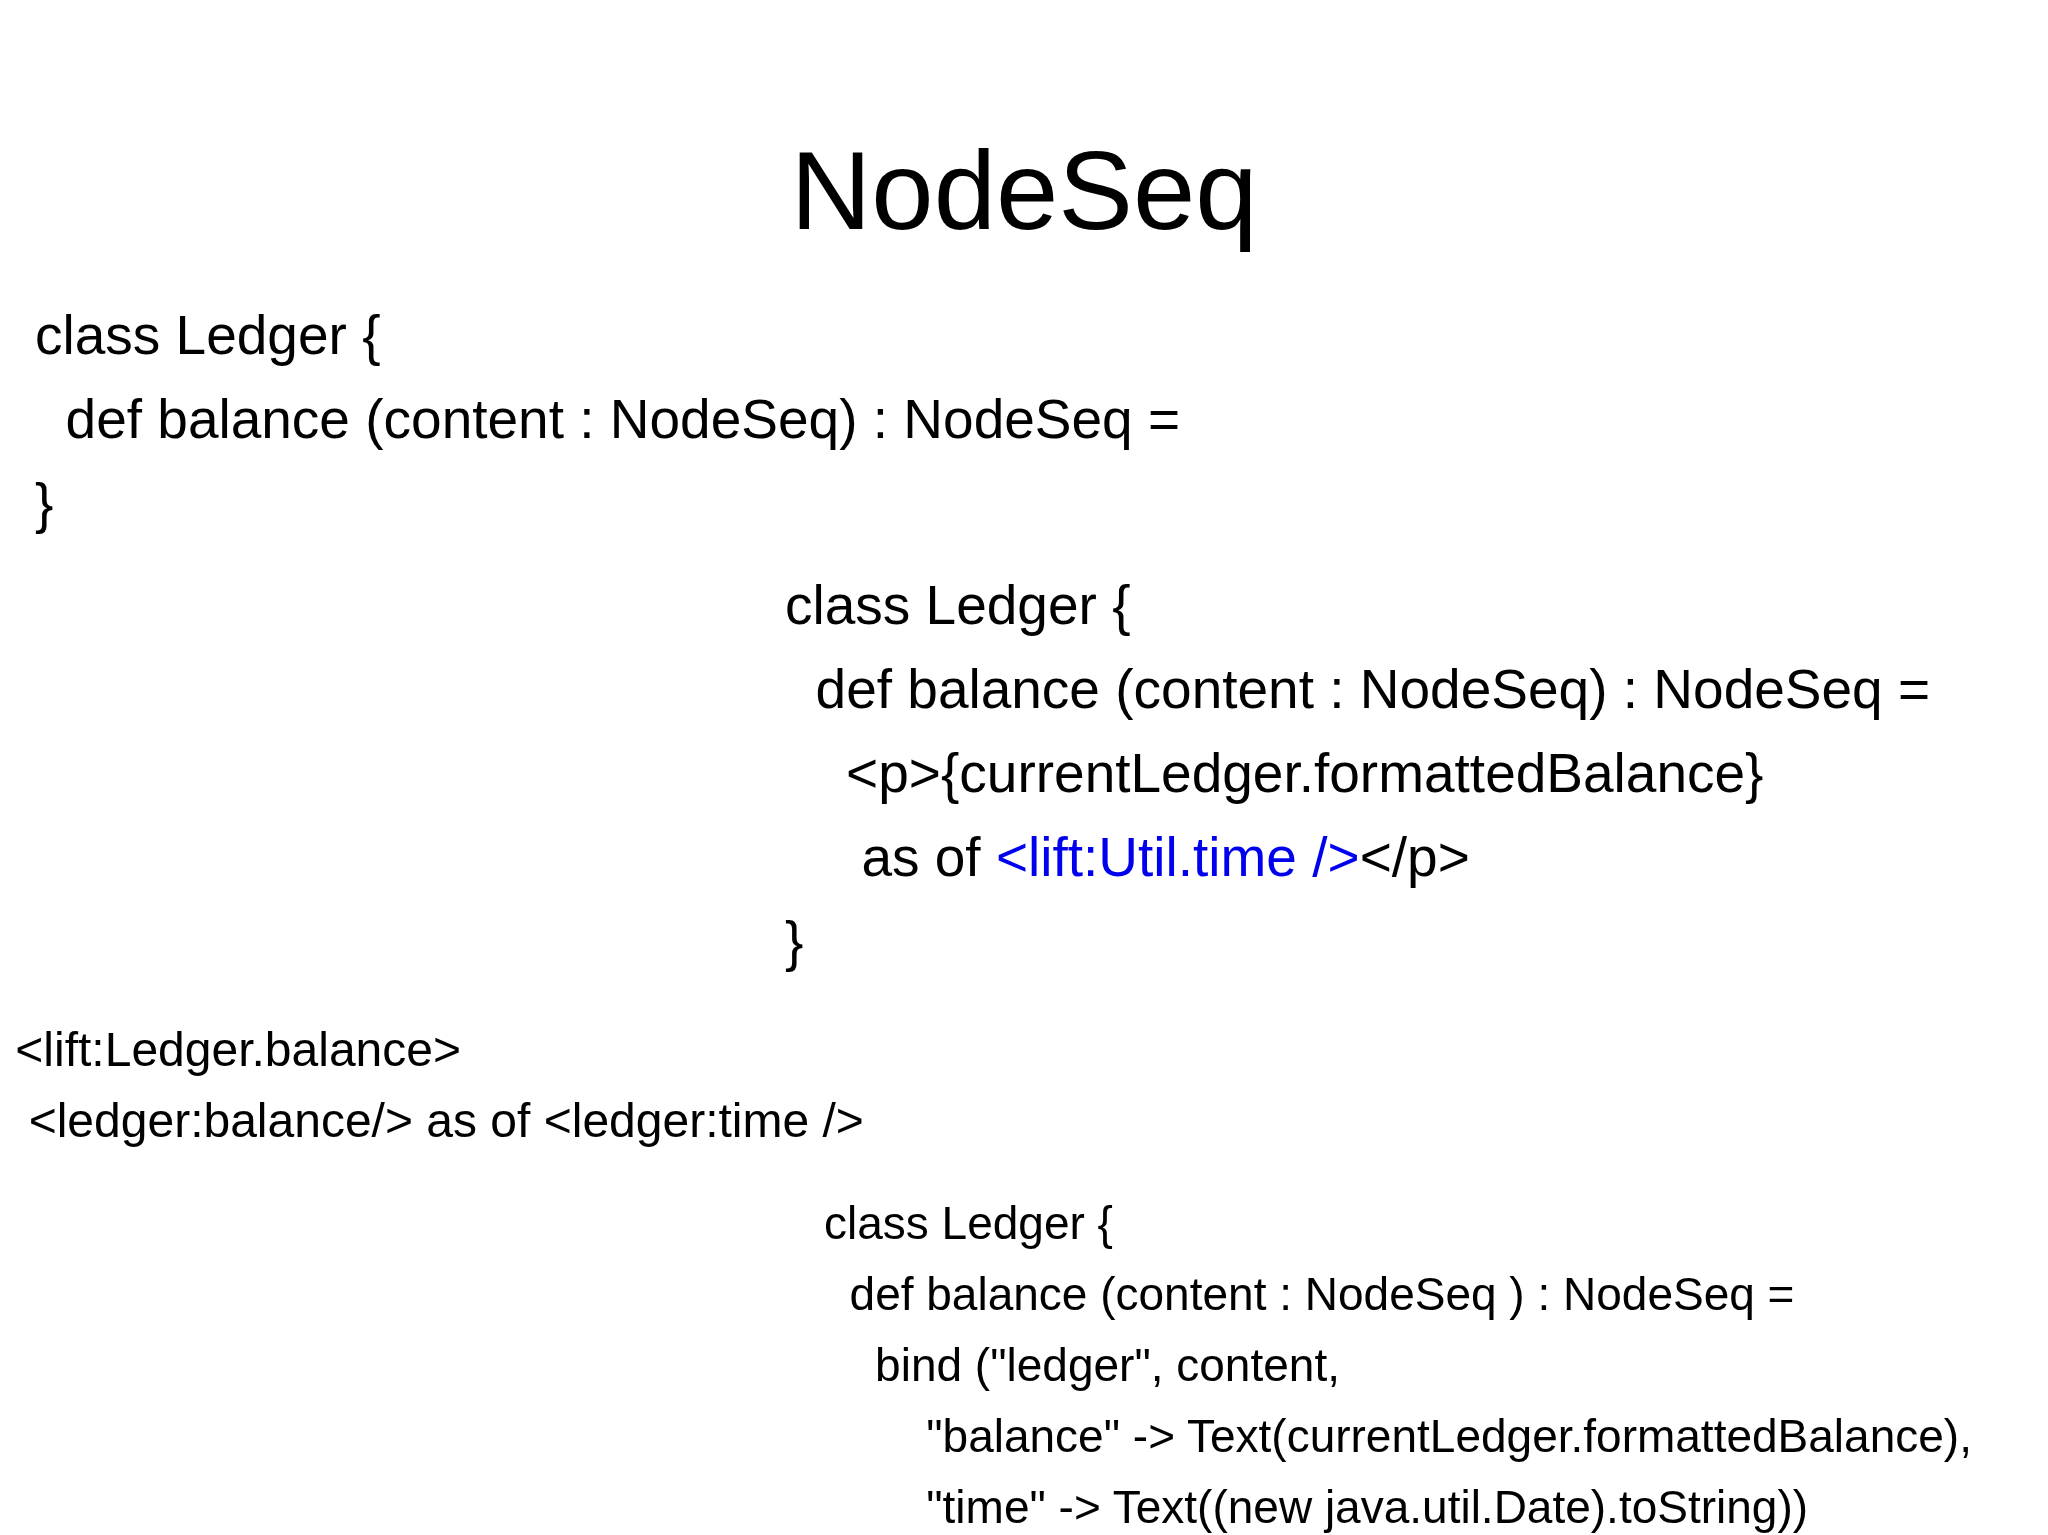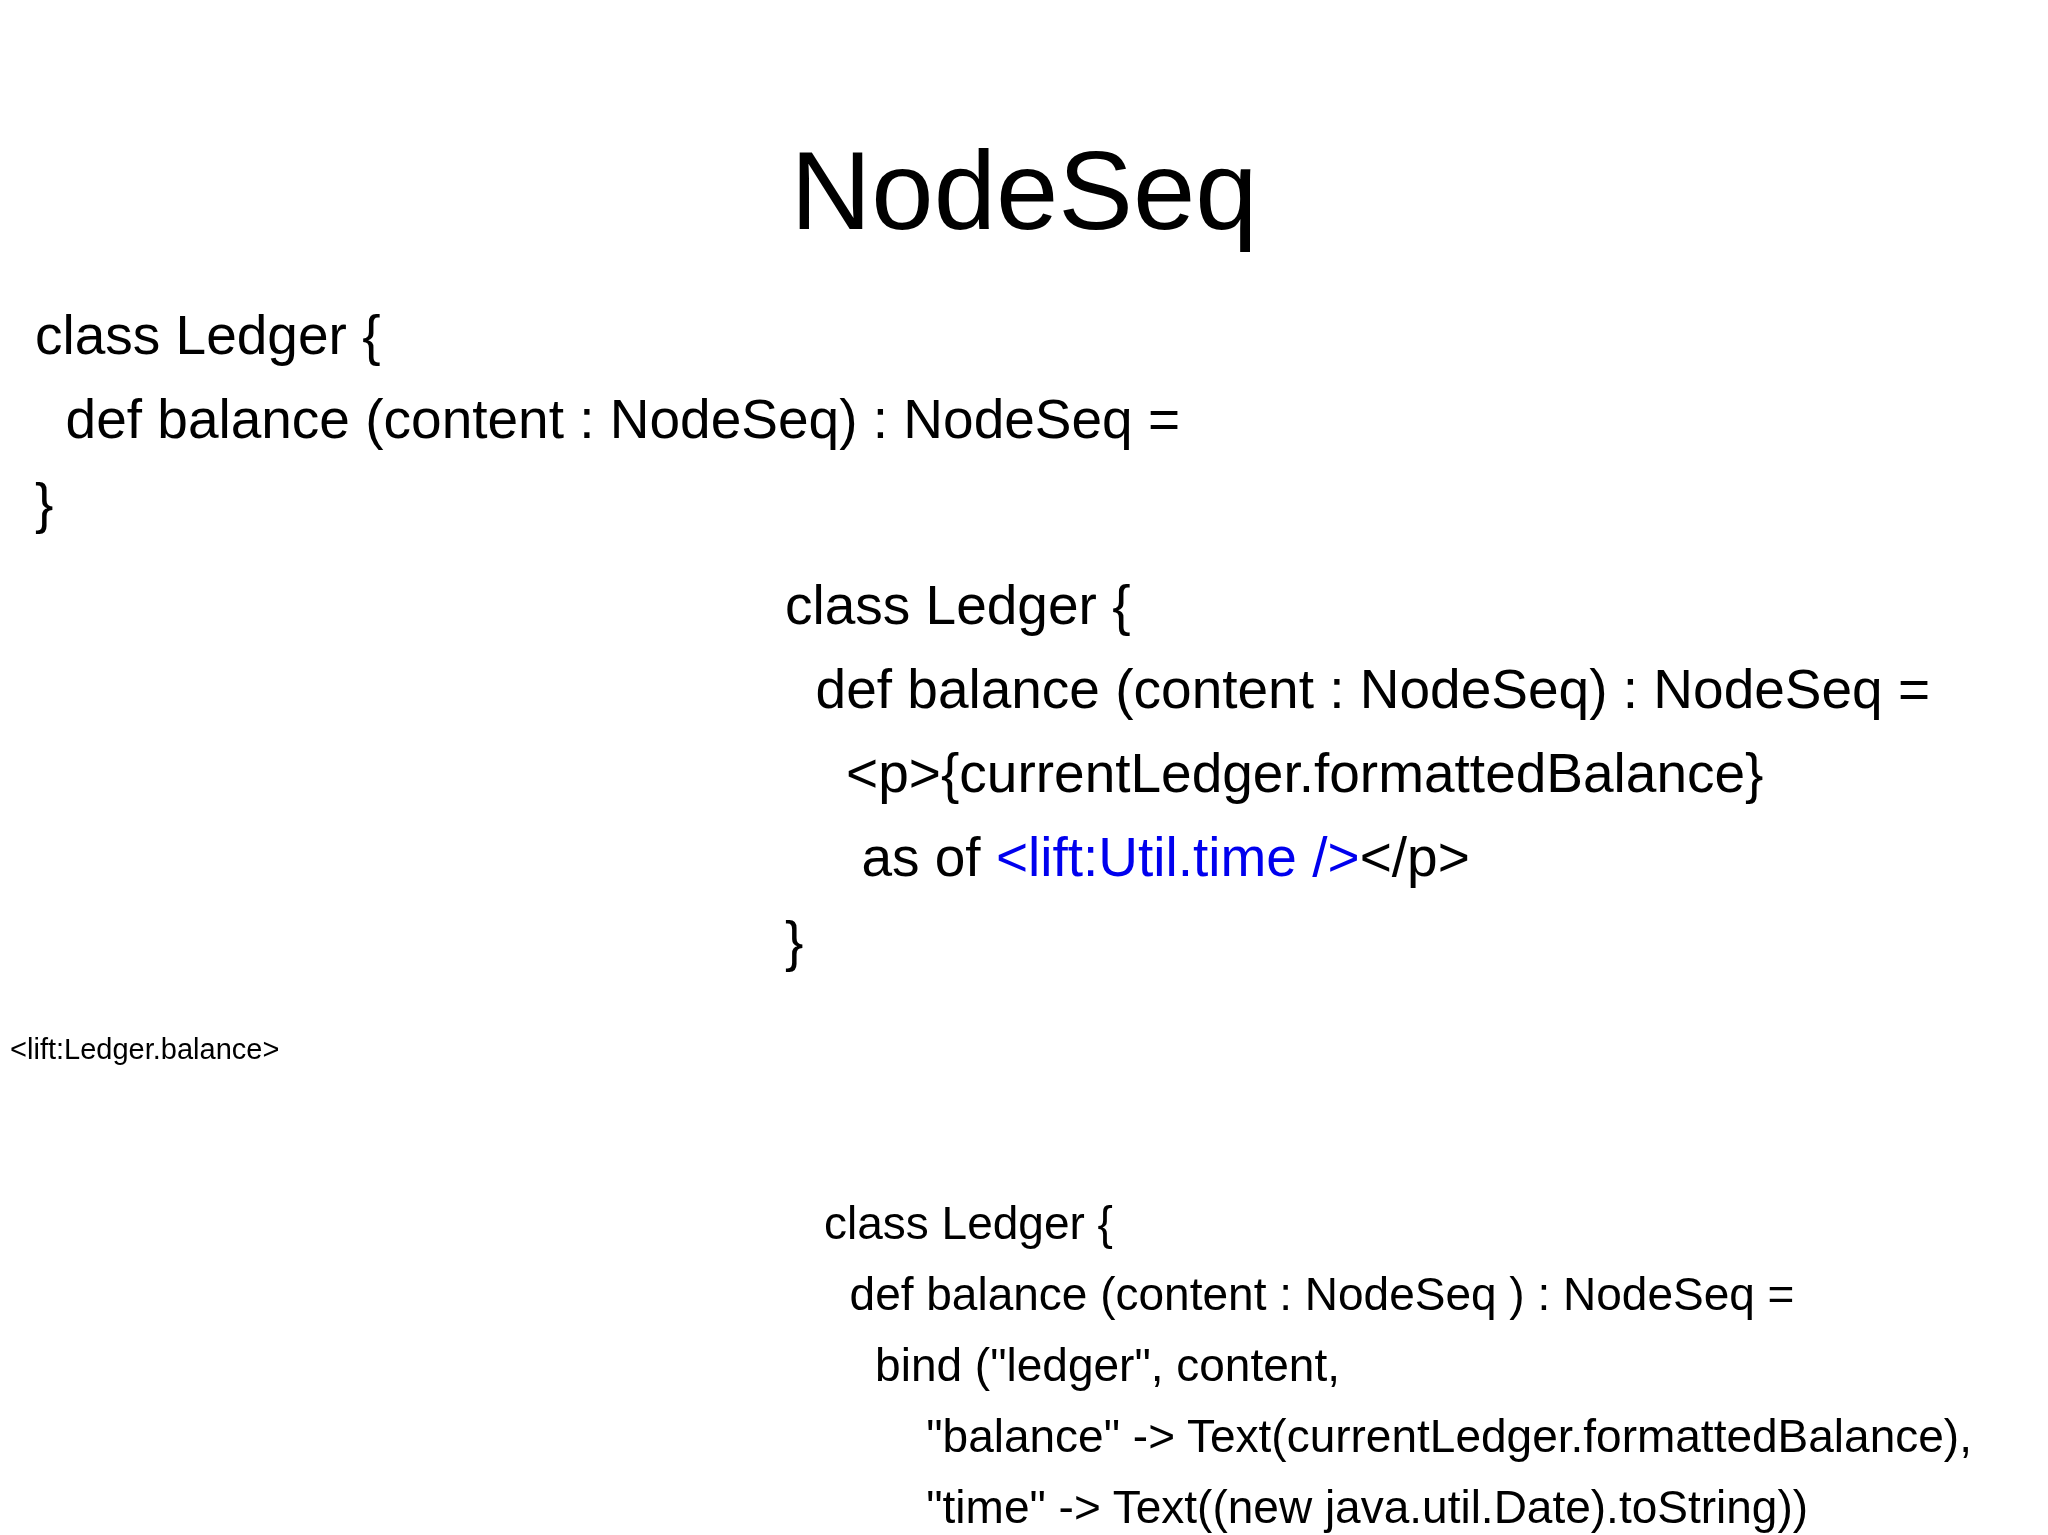--- a/index.html
+++ b/index.html
@@ -44,38 +44,38 @@
   }
   #block-ledger-xml {
     left: 785px;
     top: 553px;
     font-size: 55px;
     line-height: 64px;
   }
   #block-lift-template {
     left: 2px;
     top: 1004px;
-    font-size: 29px;
+    font-size: 48px;
     line-height: 51px;
   }
   #block-ledger-bind {
     left: 824px;
     top: 1178px;
     font-size: 46px;
     line-height: 51px;
   }
 </style>
 </head>
 <body>
 
 <div class="slide">
 
   <div class="slide-title">NodeSeq</div>
 
   <div class="code-block" id="block-ledger-text"><div class="line"><span>class Ledger {</span></div><div class="line"><span>  def balance (content : NodeSeq) : NodeSeq =</span></div><div class="line"><span>}</span></div></div>
 
   <div class="code-block" id="block-ledger-xml"><div class="line"><span>class Ledger {</span></div><div class="line"><span>  def balance (content : NodeSeq) : NodeSeq =</span></div><div class="line"><span>    &lt;p&gt;{currentLedger.formattedBalance}</span></div><div class="line"><span>     as of </span><span style="color: rgb(0, 0, 238);">&lt;lift:Util.time /&gt;</span><span>&lt;/p&gt;</span></div><div class="line"><span>}</span></div></div>
 
-  <div class="code-block" id="block-lift-template"><div class="line"><span> &lt;lift:Ledger.balance&gt;</span></div></div>
+  <div class="code-block" id="block-lift-template"><div class="line"><span> &lt;lift:Ledger.balance&gt;</span></div><div class="line"><span>  &lt;ledger:balance/&gt; as of &lt;ledger:time /&gt;</span></div></div>
 
   <div class="code-block" id="block-ledger-bind"><div class="line"><span>class Ledger {</span></div><div class="line"><span>  def balance (content : NodeSeq ) : NodeSeq =</span></div><div class="line"><span>    bind ("ledger", content,</span></div><div class="line"><span>        "balance" -&gt; Text(currentLedger.formattedBalance),</span></div><div class="line"><span>        "time" -&gt; Text((new java.util.Date).toString))</span></div><div class="line"><span>}</span></div></div>
 
 </div>
 
 </body></html>

